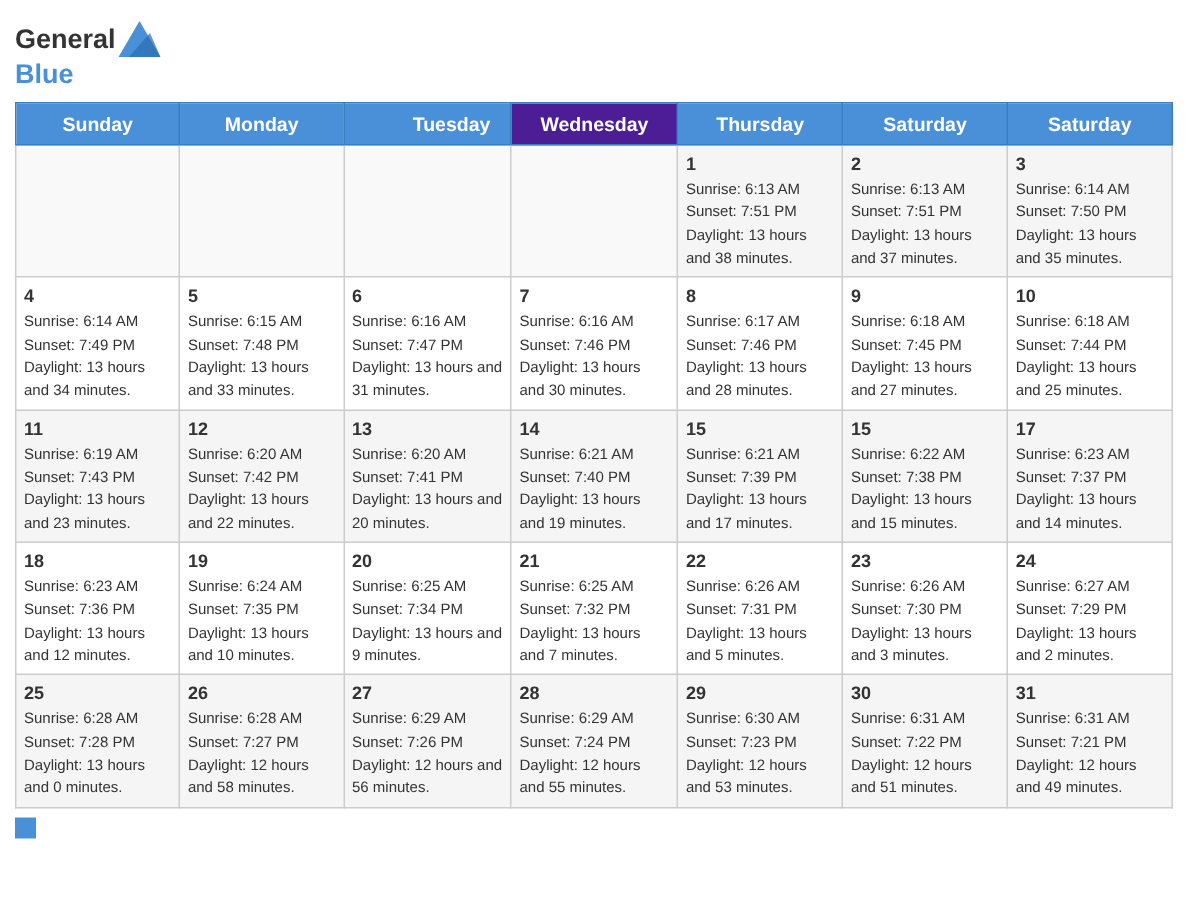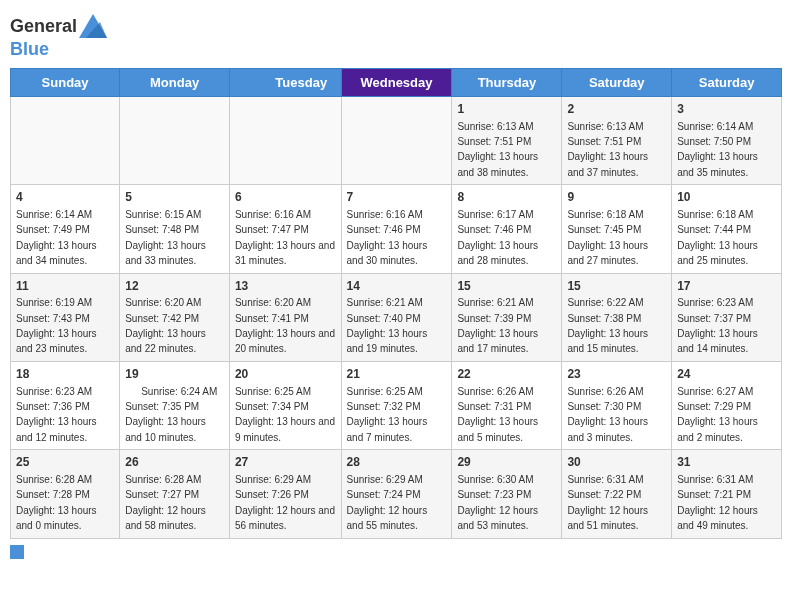--- a/index.html
+++ b/index.html
@@ -198,21 +198,21 @@
 Sunset: 7:38 PM
 Daylight: 13 hours and 15 minutes.</span></td>
         <td><span class="day-num">17</span><span class="day-info" style="white-space: pre-line;">Sunrise: 6:23 AM
 Sunset: 7:37 PM
 Daylight: 13 hours and 14 minutes.</span></td>
       </tr>
       <tr>
         <td><span class="day-num">18</span><span class="day-info" style="white-space: pre-line;">Sunrise: 6:23 AM
 Sunset: 7:36 PM
 Daylight: 13 hours and 12 minutes.</span></td>
-        <td><span class="day-num">19</span><span class="day-info" style="white-space: pre-line; margin-left: 16px;">Sunrise: 6:24 AM
+        <td><span class="day-num">19</span><span class="day-info" style="white-space: pre-line;">Sunrise: 6:24 AM
 Sunset: 7:35 PM
 Daylight: 13 hours and 10 minutes.</span></td>
         <td><span class="day-num">20</span><span class="day-info" style="white-space: pre-line;">Sunrise: 6:25 AM
 Sunset: 7:34 PM
 Daylight: 13 hours and 9 minutes.</span></td>
         <td><span class="day-num">21</span><span class="day-info" style="white-space: pre-line;">Sunrise: 6:25 AM
 Sunset: 7:32 PM
 Daylight: 13 hours and 7 minutes.</span></td>
         <td><span class="day-num">22</span><span class="day-info" style="white-space: pre-line;">Sunrise: 6:26 AM
 Sunset: 7:31 PM

